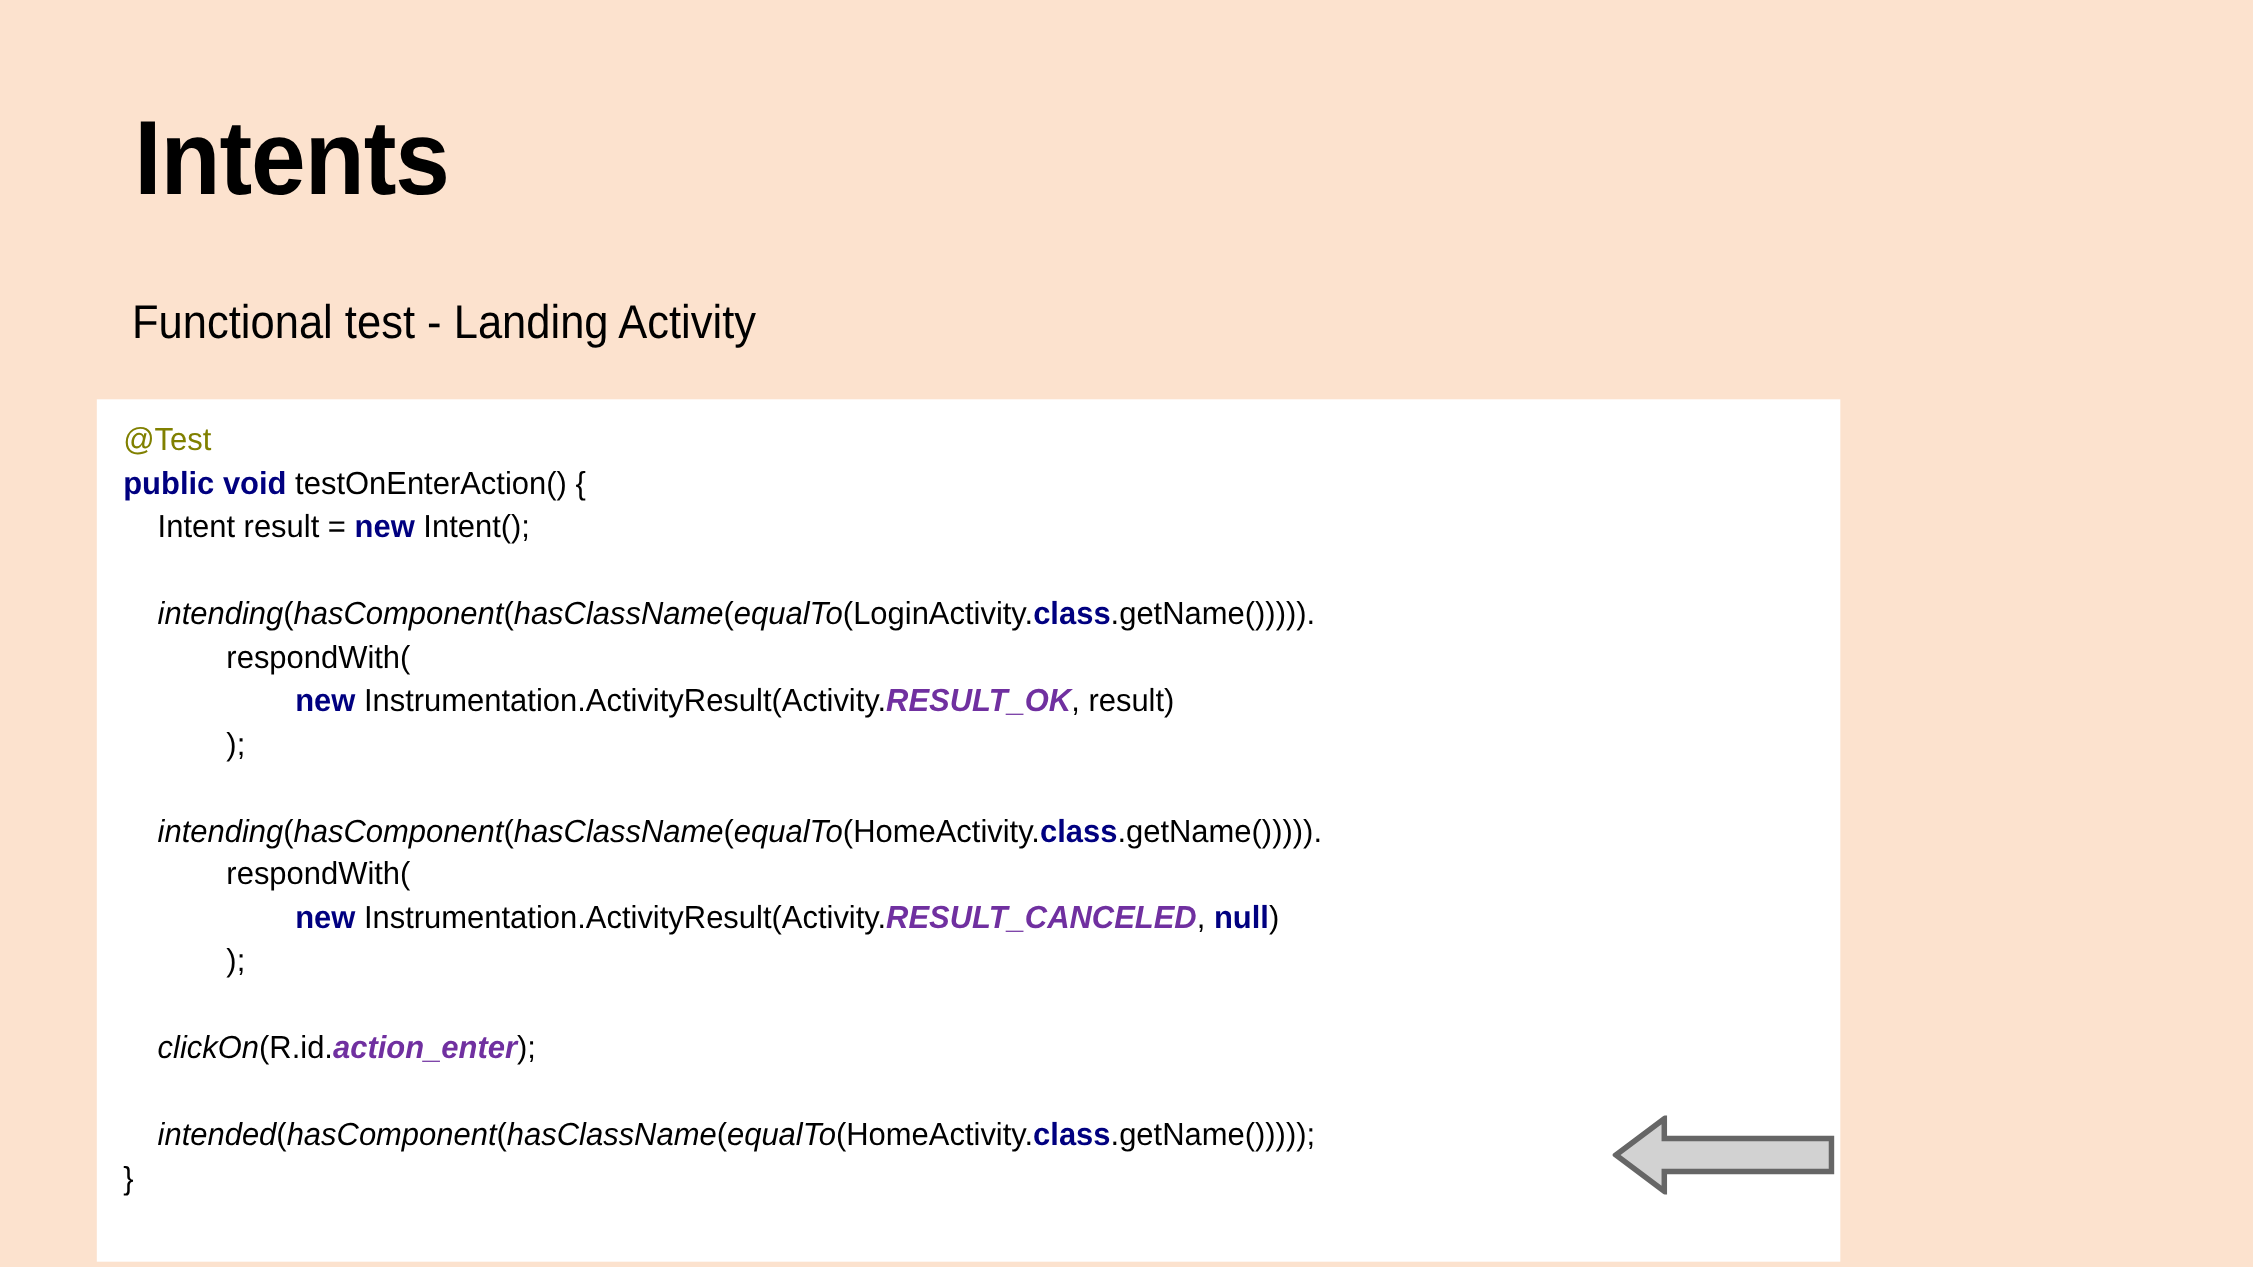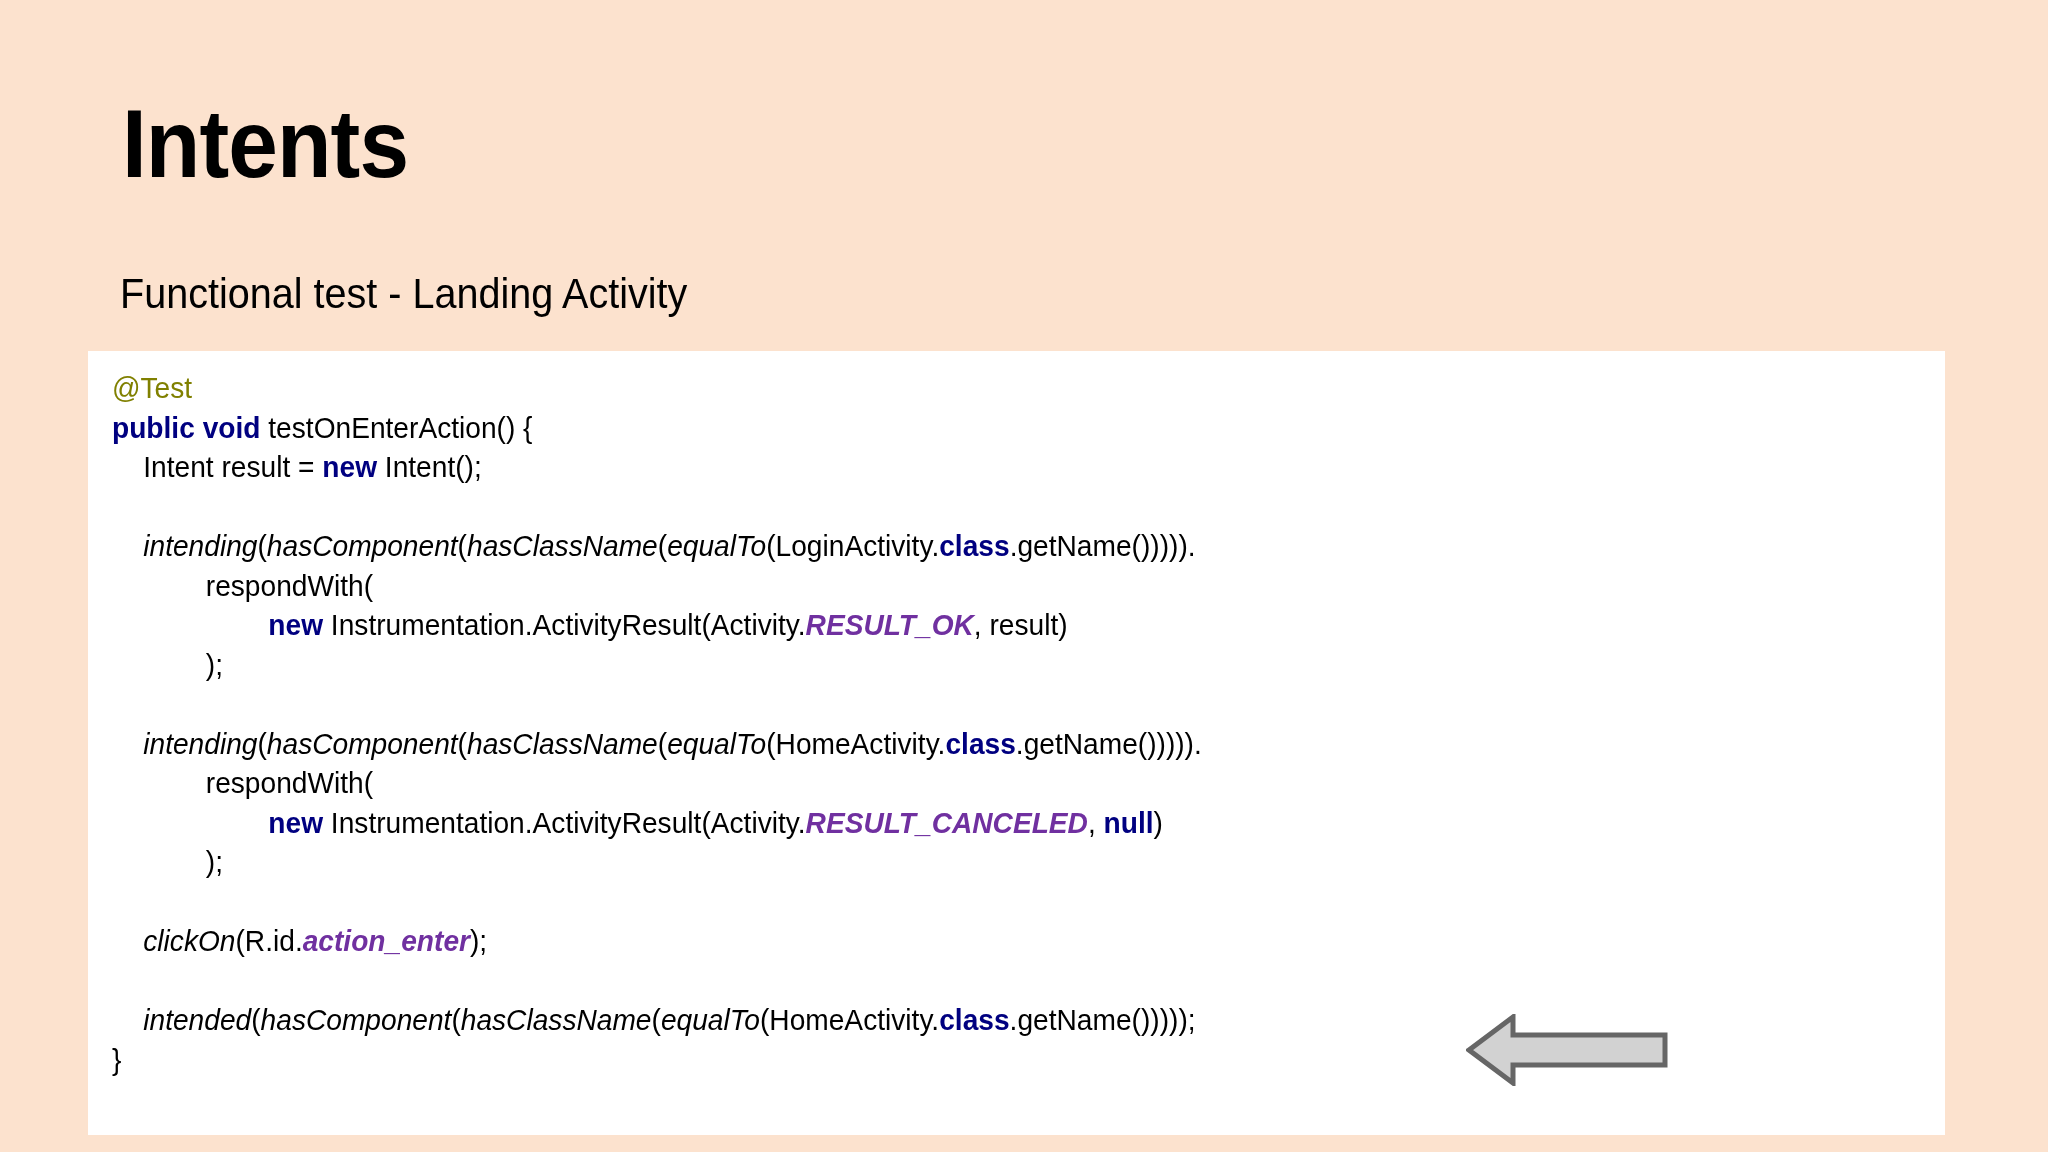--- a/index.html
+++ b/index.html
@@ -41,22 +41,22 @@
     line-height: 1.0;
     white-space: nowrap;
     transform: scaleX(0.92);
     transform-origin: left top;
   }
 
   
   .code-panel {
     position: absolute;
     left: 88px;
-    top: 351px;
-    width: 1857px;
+    top: 363px;
+    width: 1585px;
     height: 784px;
     background: #ffffff;
   }
 
   .code-body {
     position: absolute;
     left: 24px;
     top: 18px;
     right: 10px;
     font-size: 29px;

